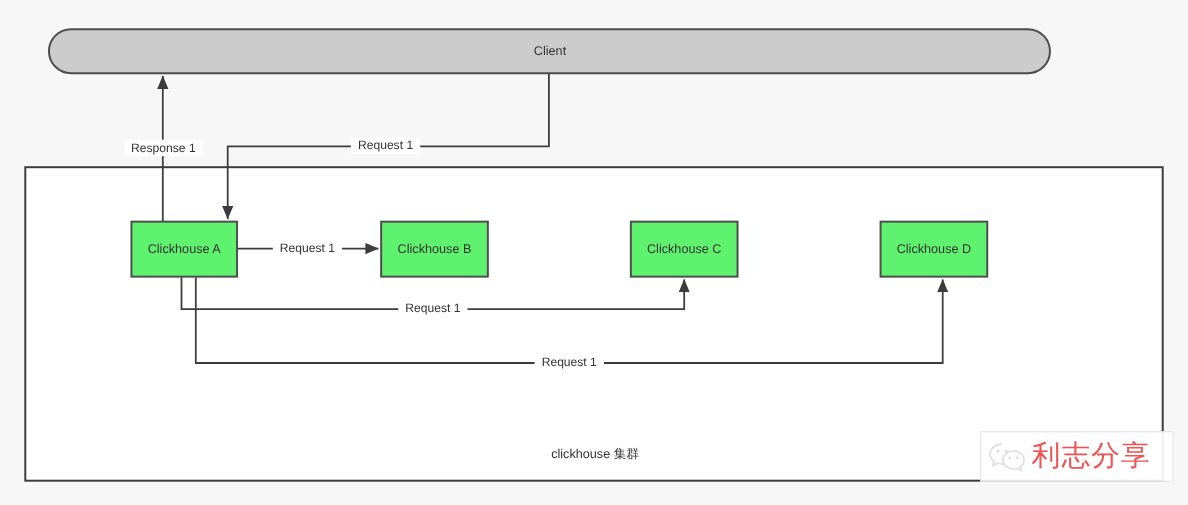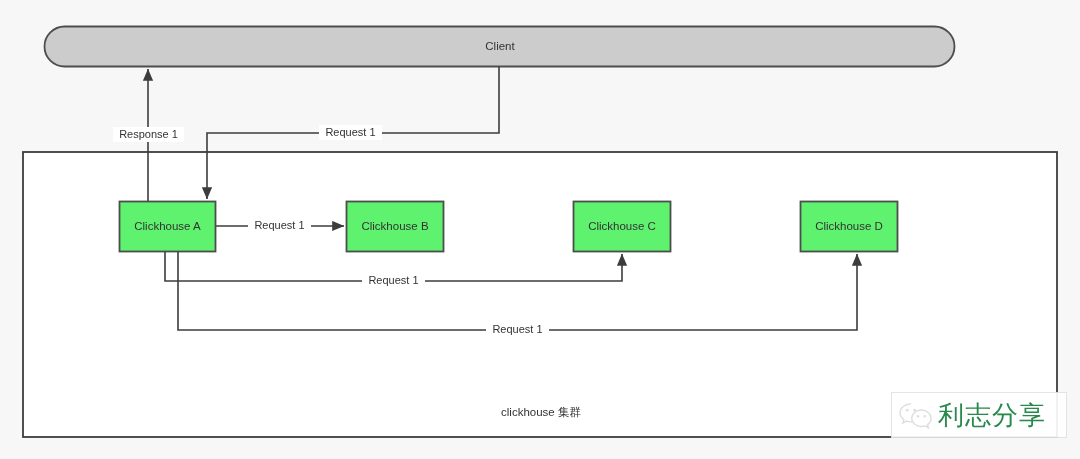--- a/index.html
+++ b/index.html
@@ -74,23 +74,23 @@
     box-sizing: border-box;
     opacity: 0.92;
   }
   #watermark .wm-icon {
     width: 36px;
     height: 30px;
     flex: 0 0 auto;
     margin-right: 4px;
   }
   #watermark .wm-text {
-    font-family: Liberation Sans, sans-serif;
+    font-family: Liberation Serif, serif;
     font-size: 26px;
-    color: #15803d;
+    color: #ef4444;
     letter-spacing: 1px;
     white-space: nowrap;
     line-height: 1;
   }
 </style>
 </head>
 <body>
 
 <div id="canvas">
 

